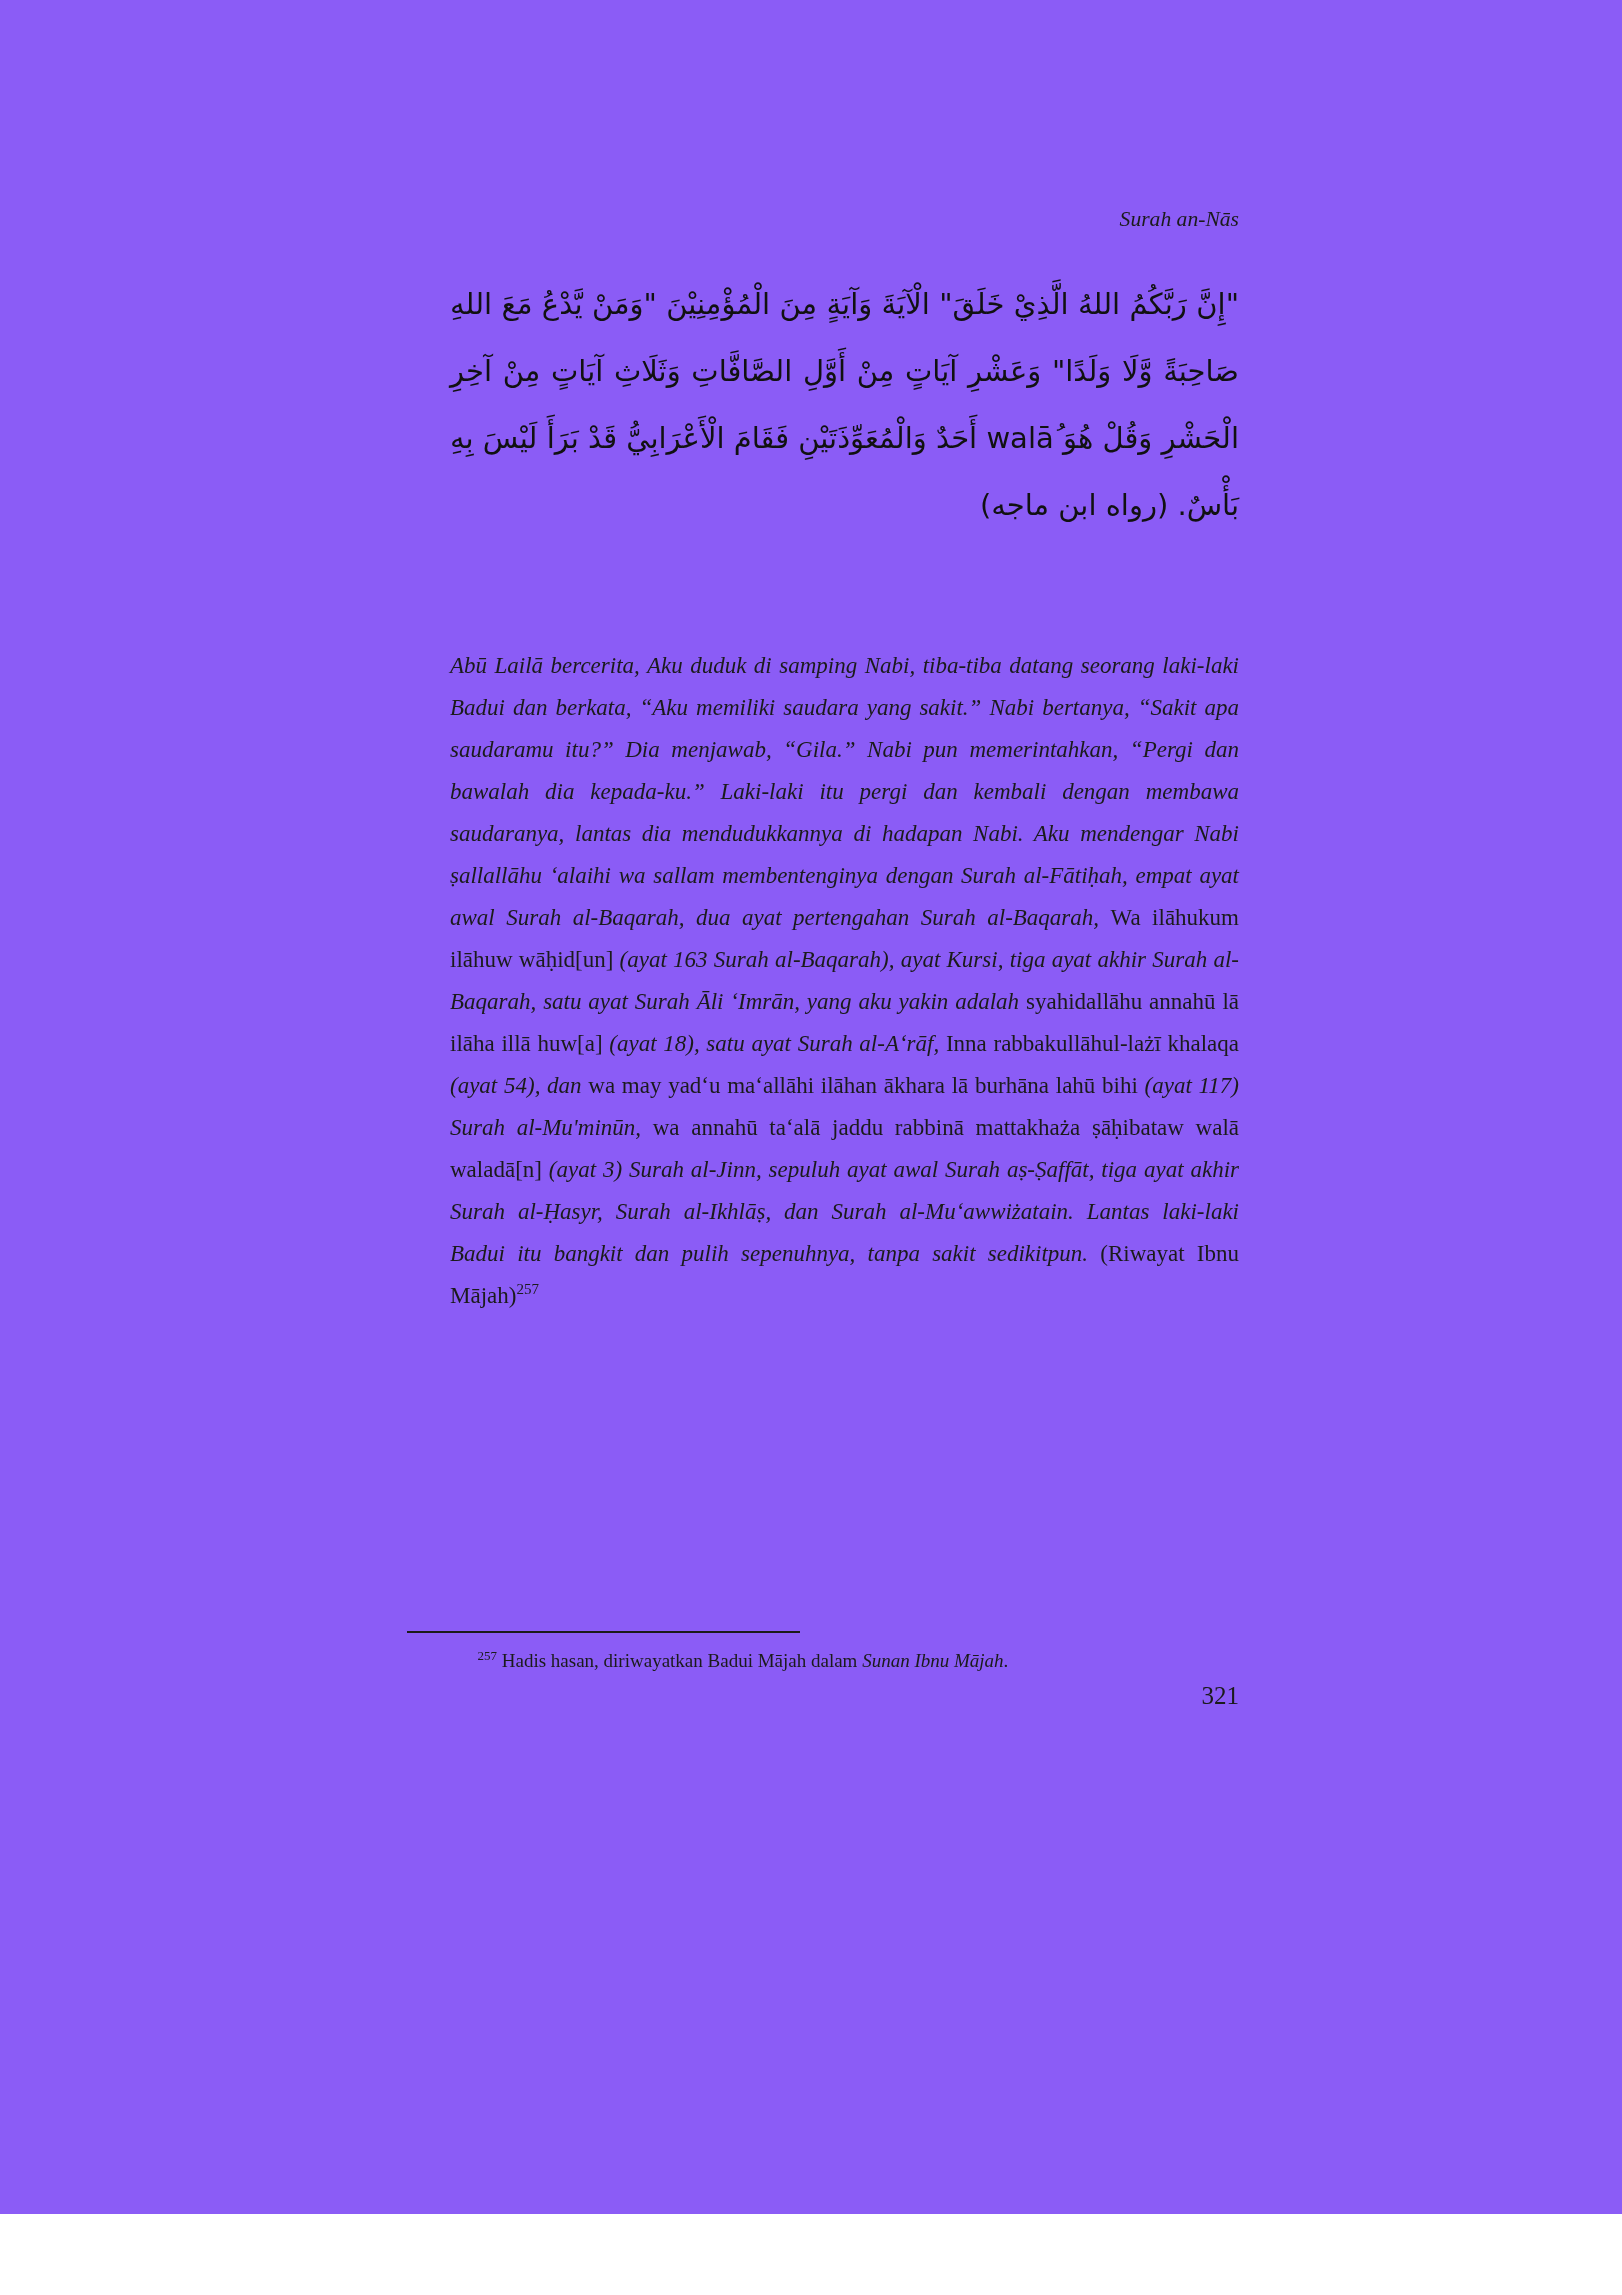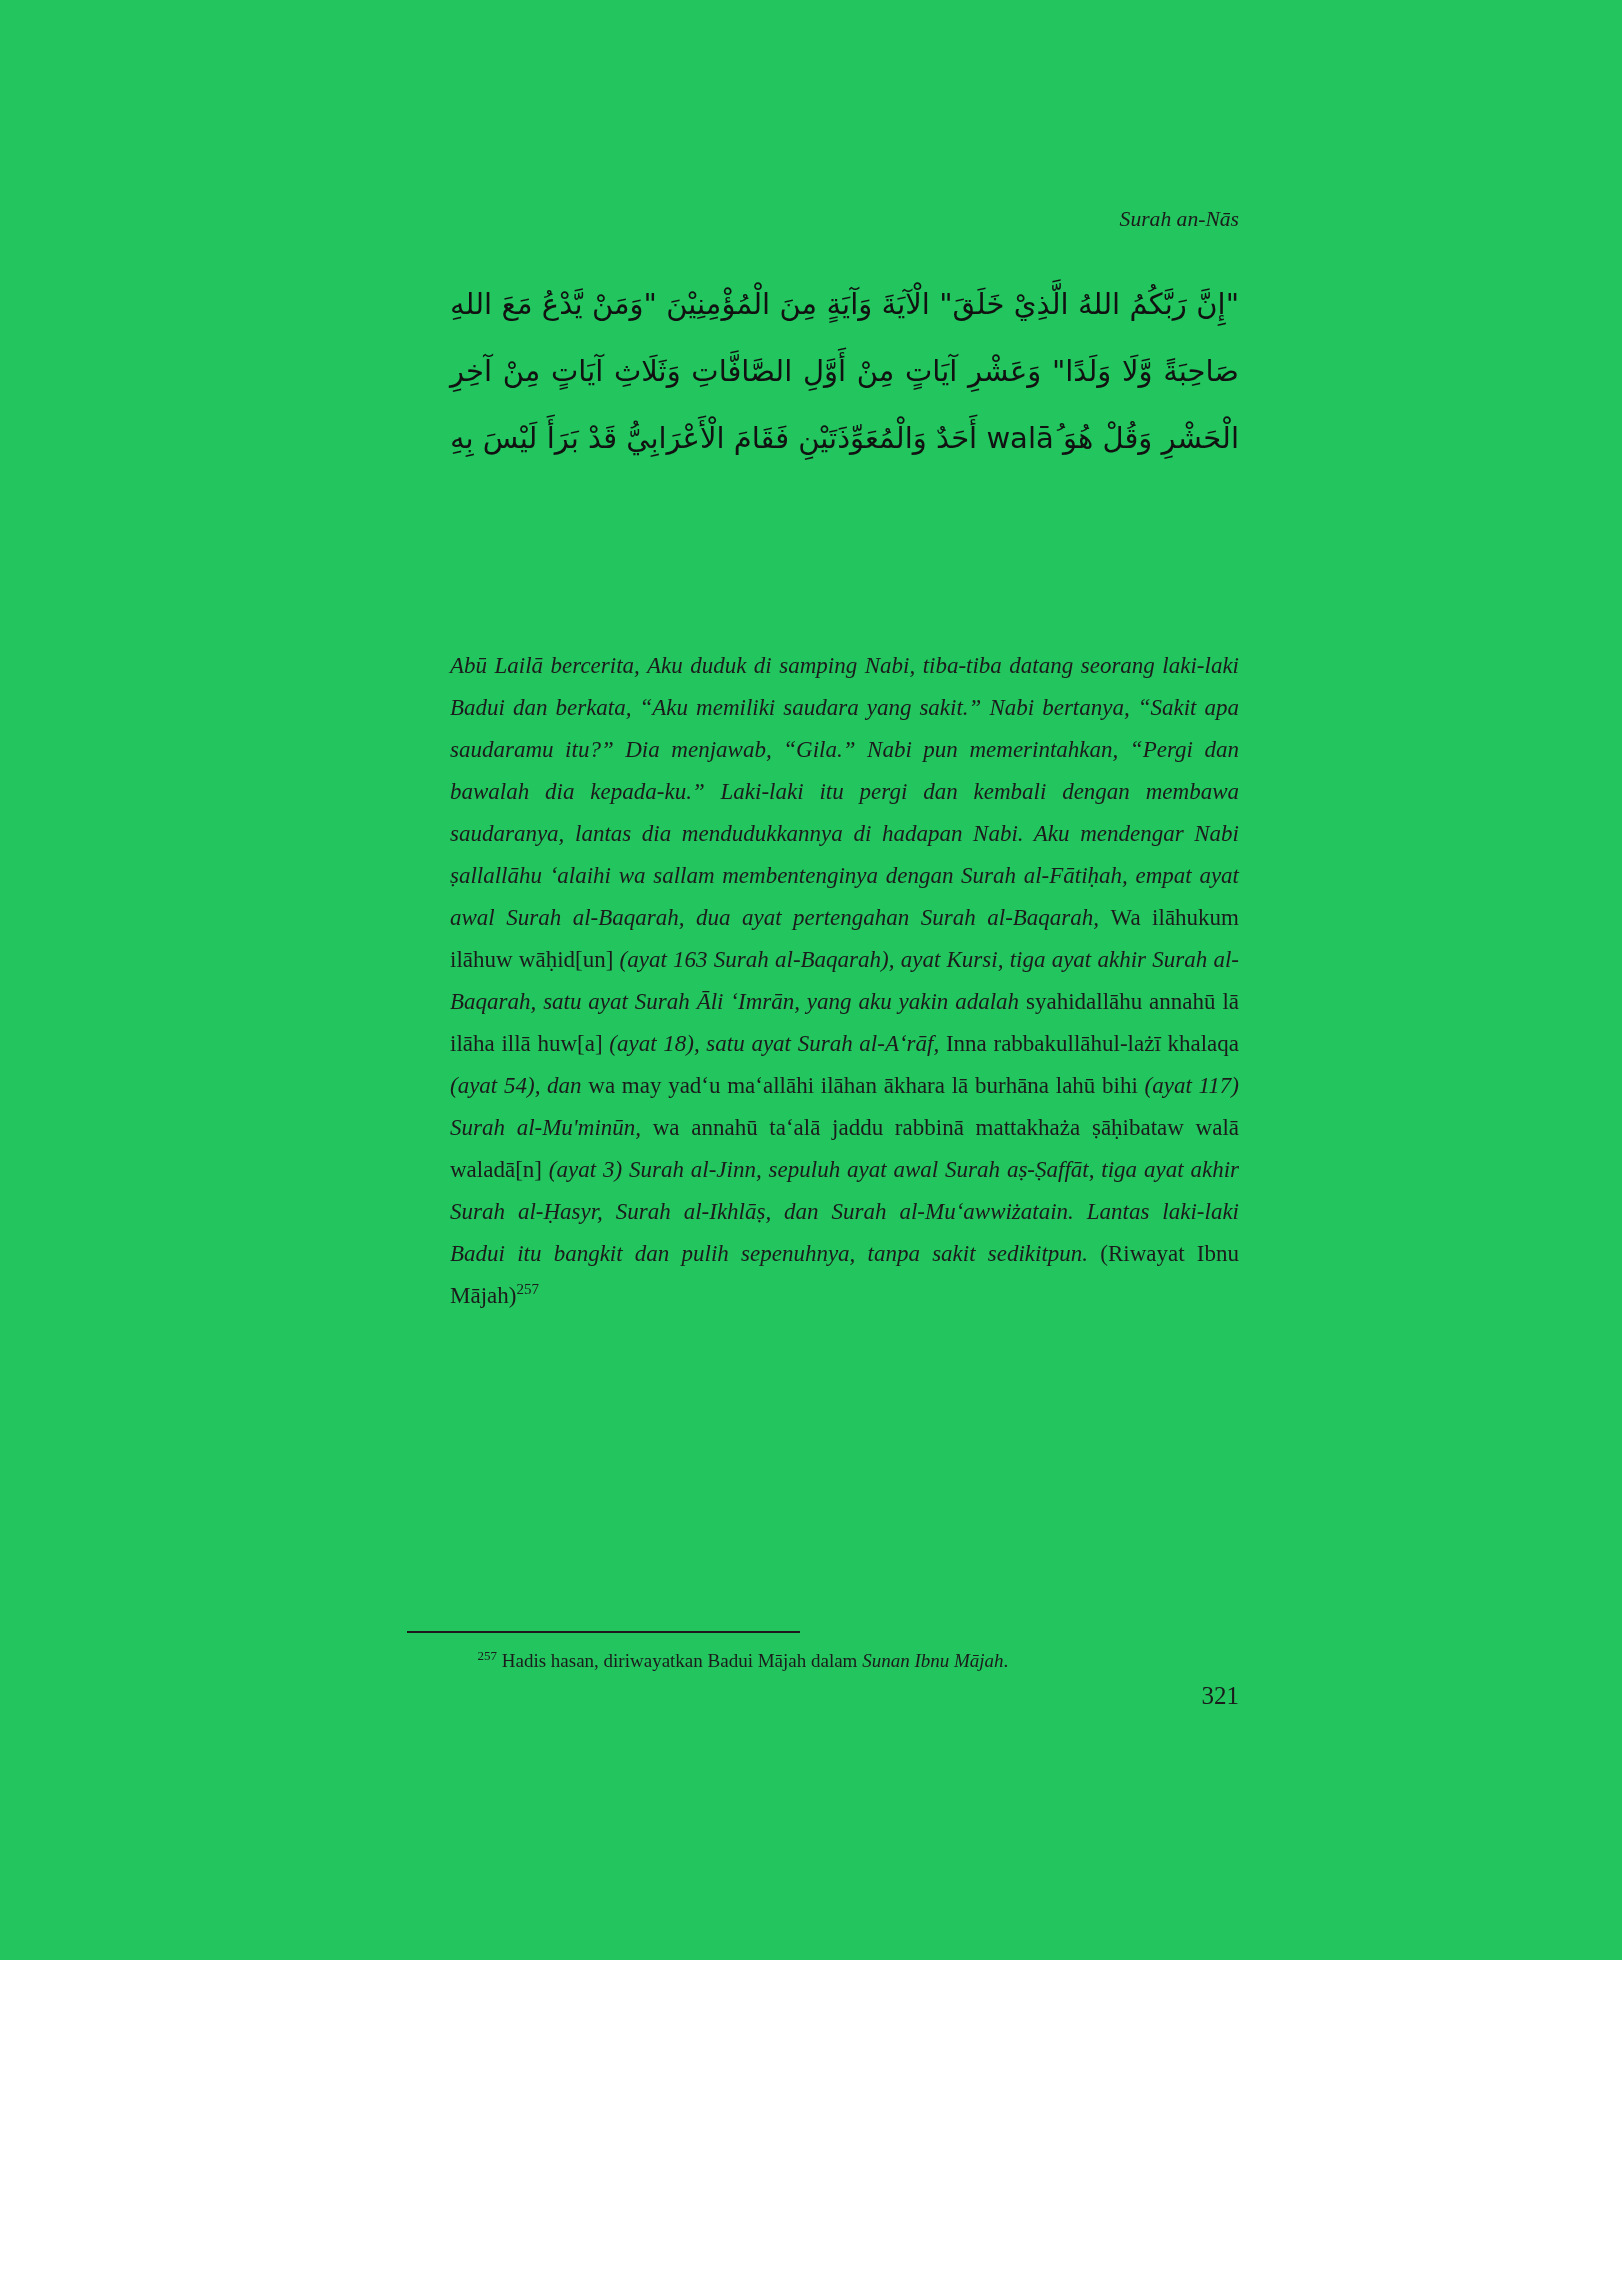--- a/index.html
+++ b/index.html
@@ -1,20 +1,20 @@
 <!DOCTYPE html>
 <html style="font-size:10.5px"><head>
 <meta charset="utf-8">
 <style>
   html, body { margin: 0; padding: 0; background: #ffffff; }
   .page {
     position: relative;
     width: 1622px;
-    height: 1960px;
-    background: #22c55e;
+    height: 2214px;
+    background: #8b5cf6;
     color: #1b1b1b;
     font-family: "Liberation Serif", serif;
     overflow: hidden;
   }
   .content {
     position: absolute;
     left: 450px;
     top: 0;
     width: 789px;
     height: 100%;
@@ -98,20 +98,21 @@
 
 <div class="page">
   <div class="content">
 
     <div class="running-head">Surah an-Nās</div>
 
     <div class="arabic-block" dir="rtl">
       <div class="ar-line just">"إِنَّ رَبَّكُمُ اللهُ الَّذِيْ خَلَقَ" الْآيَةَ وَآيَةٍ مِنَ الْمُؤْمِنِيْنَ "وَمَنْ يَّدْعُ مَعَ اللهِ</div>
       <div class="ar-line just">صَاحِبَةً وَّلَا وَلَدًا" وَعَشْرِ آيَاتٍ مِنْ أَوَّلِ الصَّافَّاتِ وَثَلَاثِ آيَاتٍ مِنْ آخِرِ</div>
       <div class="ar-line just">الْحَشْرِ وَقُلْ هُوَ walāُ أَحَدٌ وَالْمُعَوِّذَتَيْنِ فَقَامَ الْأَعْرَابِيُّ قَدْ بَرَأَ لَيْسَ بِهِ</div>
+      <div class="ar-line last">بَأْسٌ. (رواه ابن ماجه)</div>
     </div>
 
     <p class="translation"><span class="it">Abū Lailā bercerita, Aku duduk di samping Nabi, tiba-tiba datang seorang laki-laki Badui dan berkata, “Aku memiliki saudara yang sakit.” Nabi bertanya, “Sakit apa saudaramu itu?” Dia menjawab, “Gila.” Nabi pun memerintahkan, “Pergi dan bawalah dia kepada-ku.” Laki-laki itu pergi dan kembali dengan membawa saudaranya, lantas dia mendudukkannya di hadapan Nabi. Aku mendengar Nabi ṣallallāhu ‘alaihi wa sallam membentenginya dengan Surah al-Fātiḥah, empat ayat awal Surah al-Baqarah, dua ayat pertengahan Surah al-Baqarah, </span><span class="rm">Wa ilāhukum ilāhuw wāḥid[un] </span><span class="it">(ayat 163 Surah al-Baqarah), ayat Kursi, tiga ayat akhir Surah al-Baqarah, satu ayat Surah Āli ‘Imrān, yang aku yakin adalah </span><span class="rm">syahidallāhu annahū lā ilāha illā huw[a] </span><span class="it">(ayat 18), satu ayat Surah al-A‘rāf, </span><span class="rm">Inna rabbakullāhul-lażī khalaqa </span><span class="it">(ayat 54), dan </span><span class="rm">wa may yad‘u ma‘allāhi ilāhan ākhara lā burhāna lahū bihi </span><span class="it">(ayat 117) Surah al-Mu'minūn, </span><span class="rm">wa annahū ta‘alā jaddu rabbinā mattakhaża ṣāḥibataw walā waladā[n] </span><span class="it">(ayat 3) Surah al-Jinn, sepuluh ayat awal Surah aṣ-Ṣaffāt, tiga ayat akhir Surah al-Ḥasyr, Surah al-Ikhlāṣ, dan Surah al-Mu‘awwiżatain. Lantas laki-laki Badui itu bangkit dan pulih sepenuhnya, tanpa sakit sedikitpun. </span><span class="rm">(Riwayat Ibnu Mājah)</span><sup class="fn-ref">257</sup></p>
 
     <div class="footnote-rule"></div>
 
     <div class="footnote"><sup>257</sup><span class="rm"> Hadis hasan, diriwayatkan Badui Mājah dalam </span><span class="it">Sunan Ibnu Mājah</span><span class="rm">.</span></div>
 
     <div class="page-number">321</div>
 

